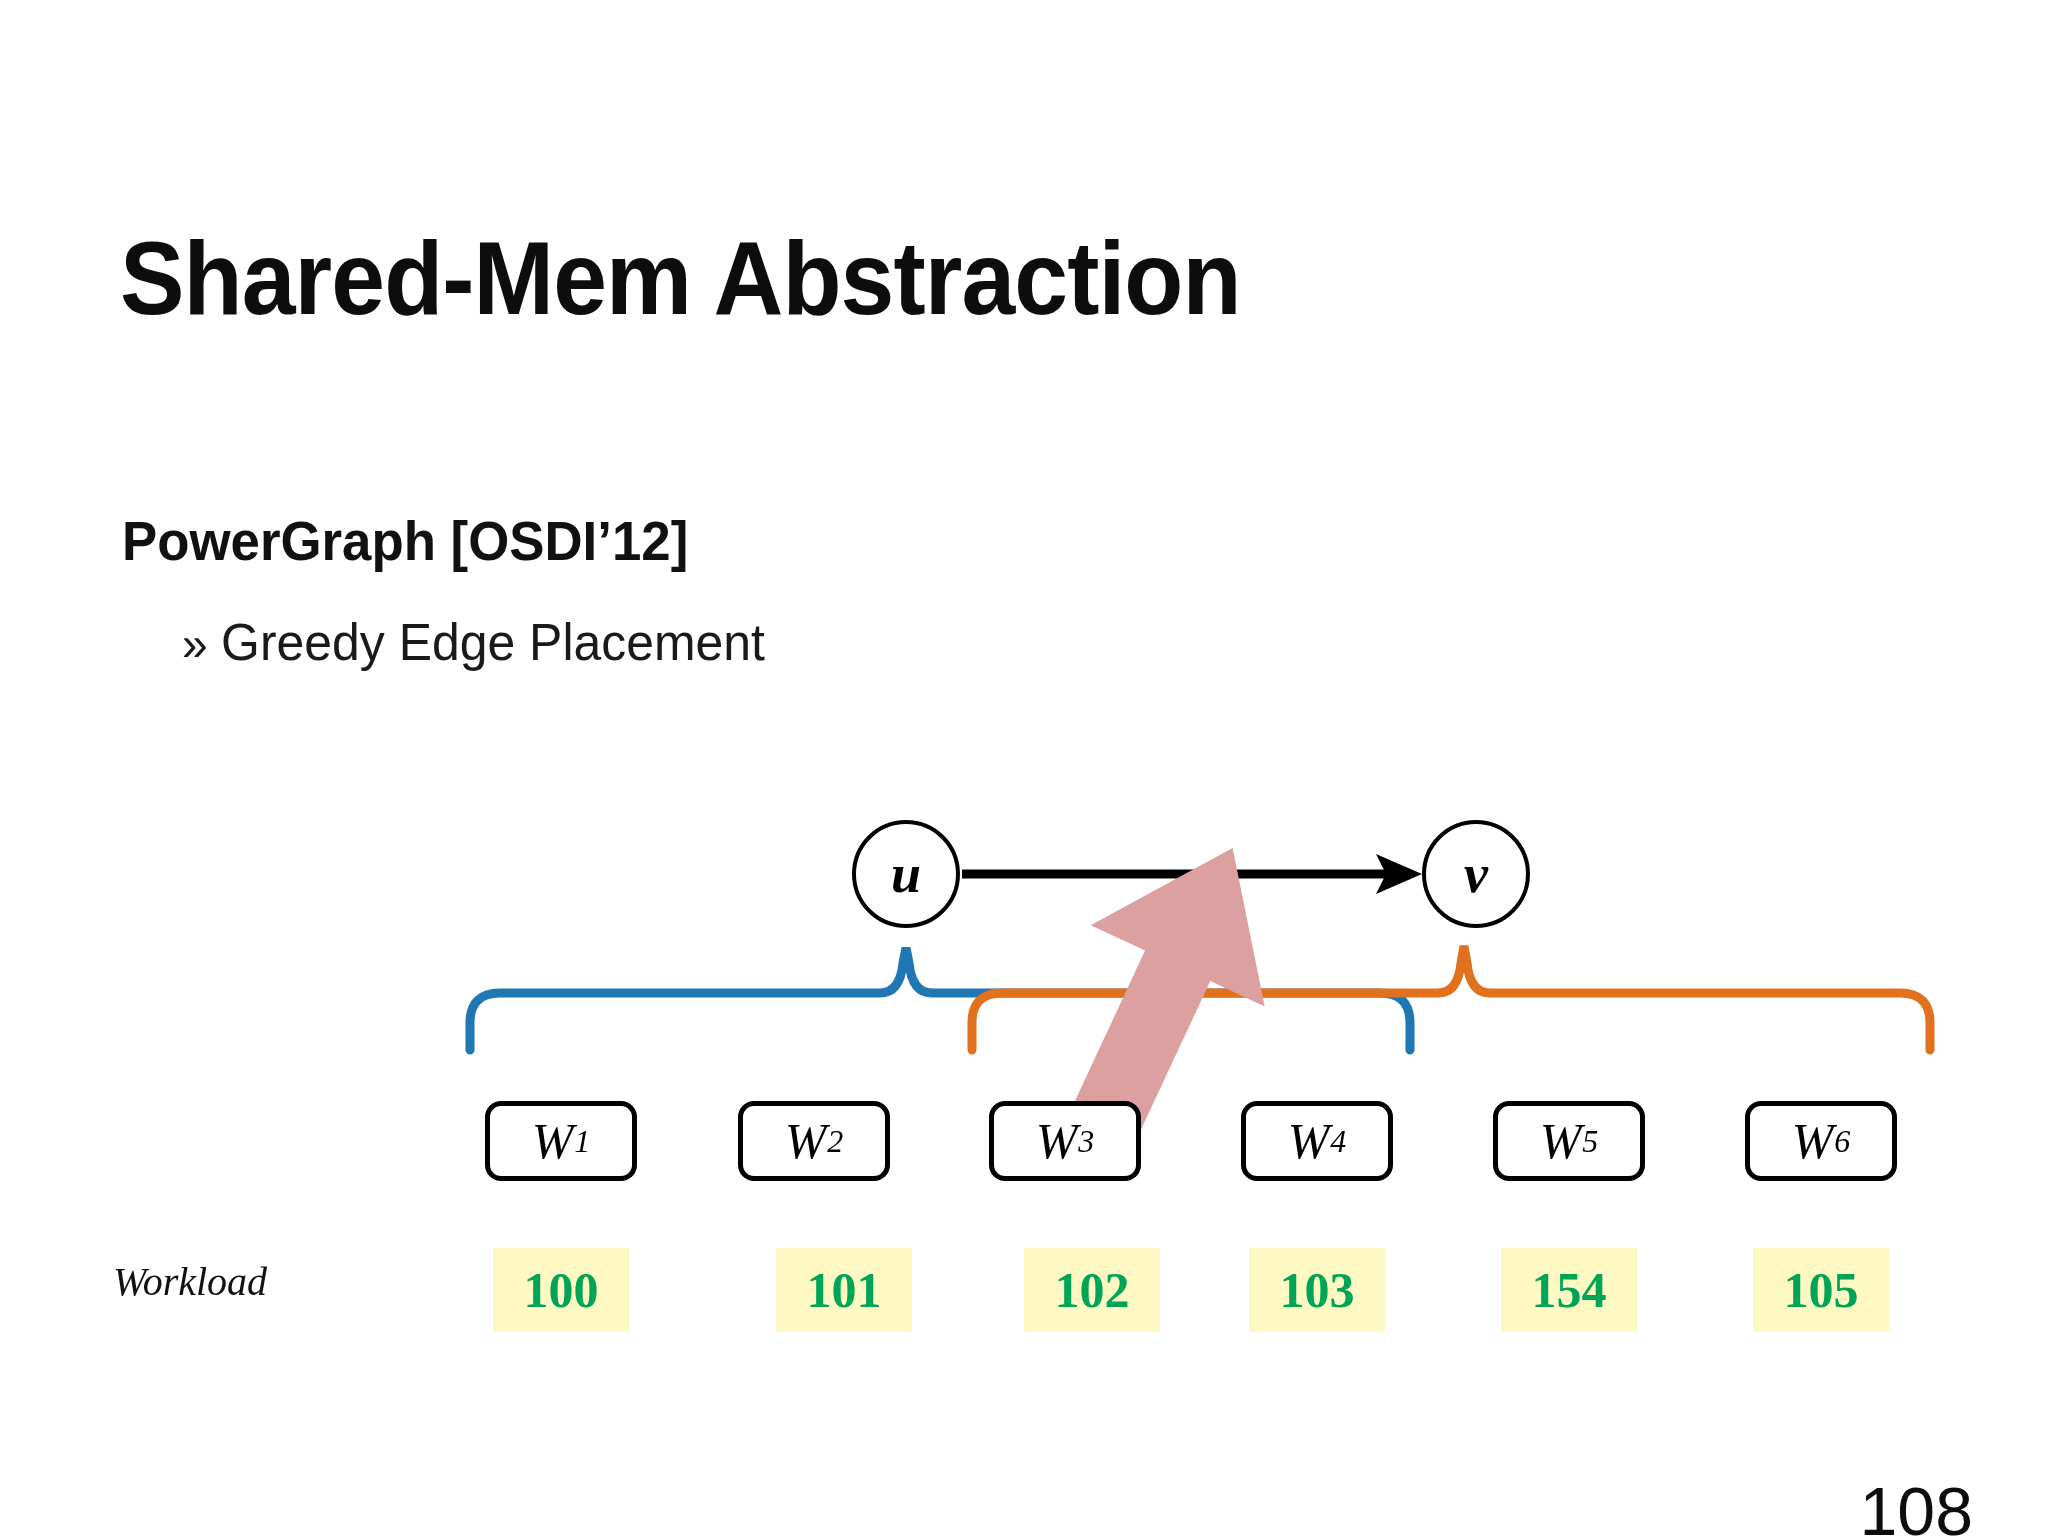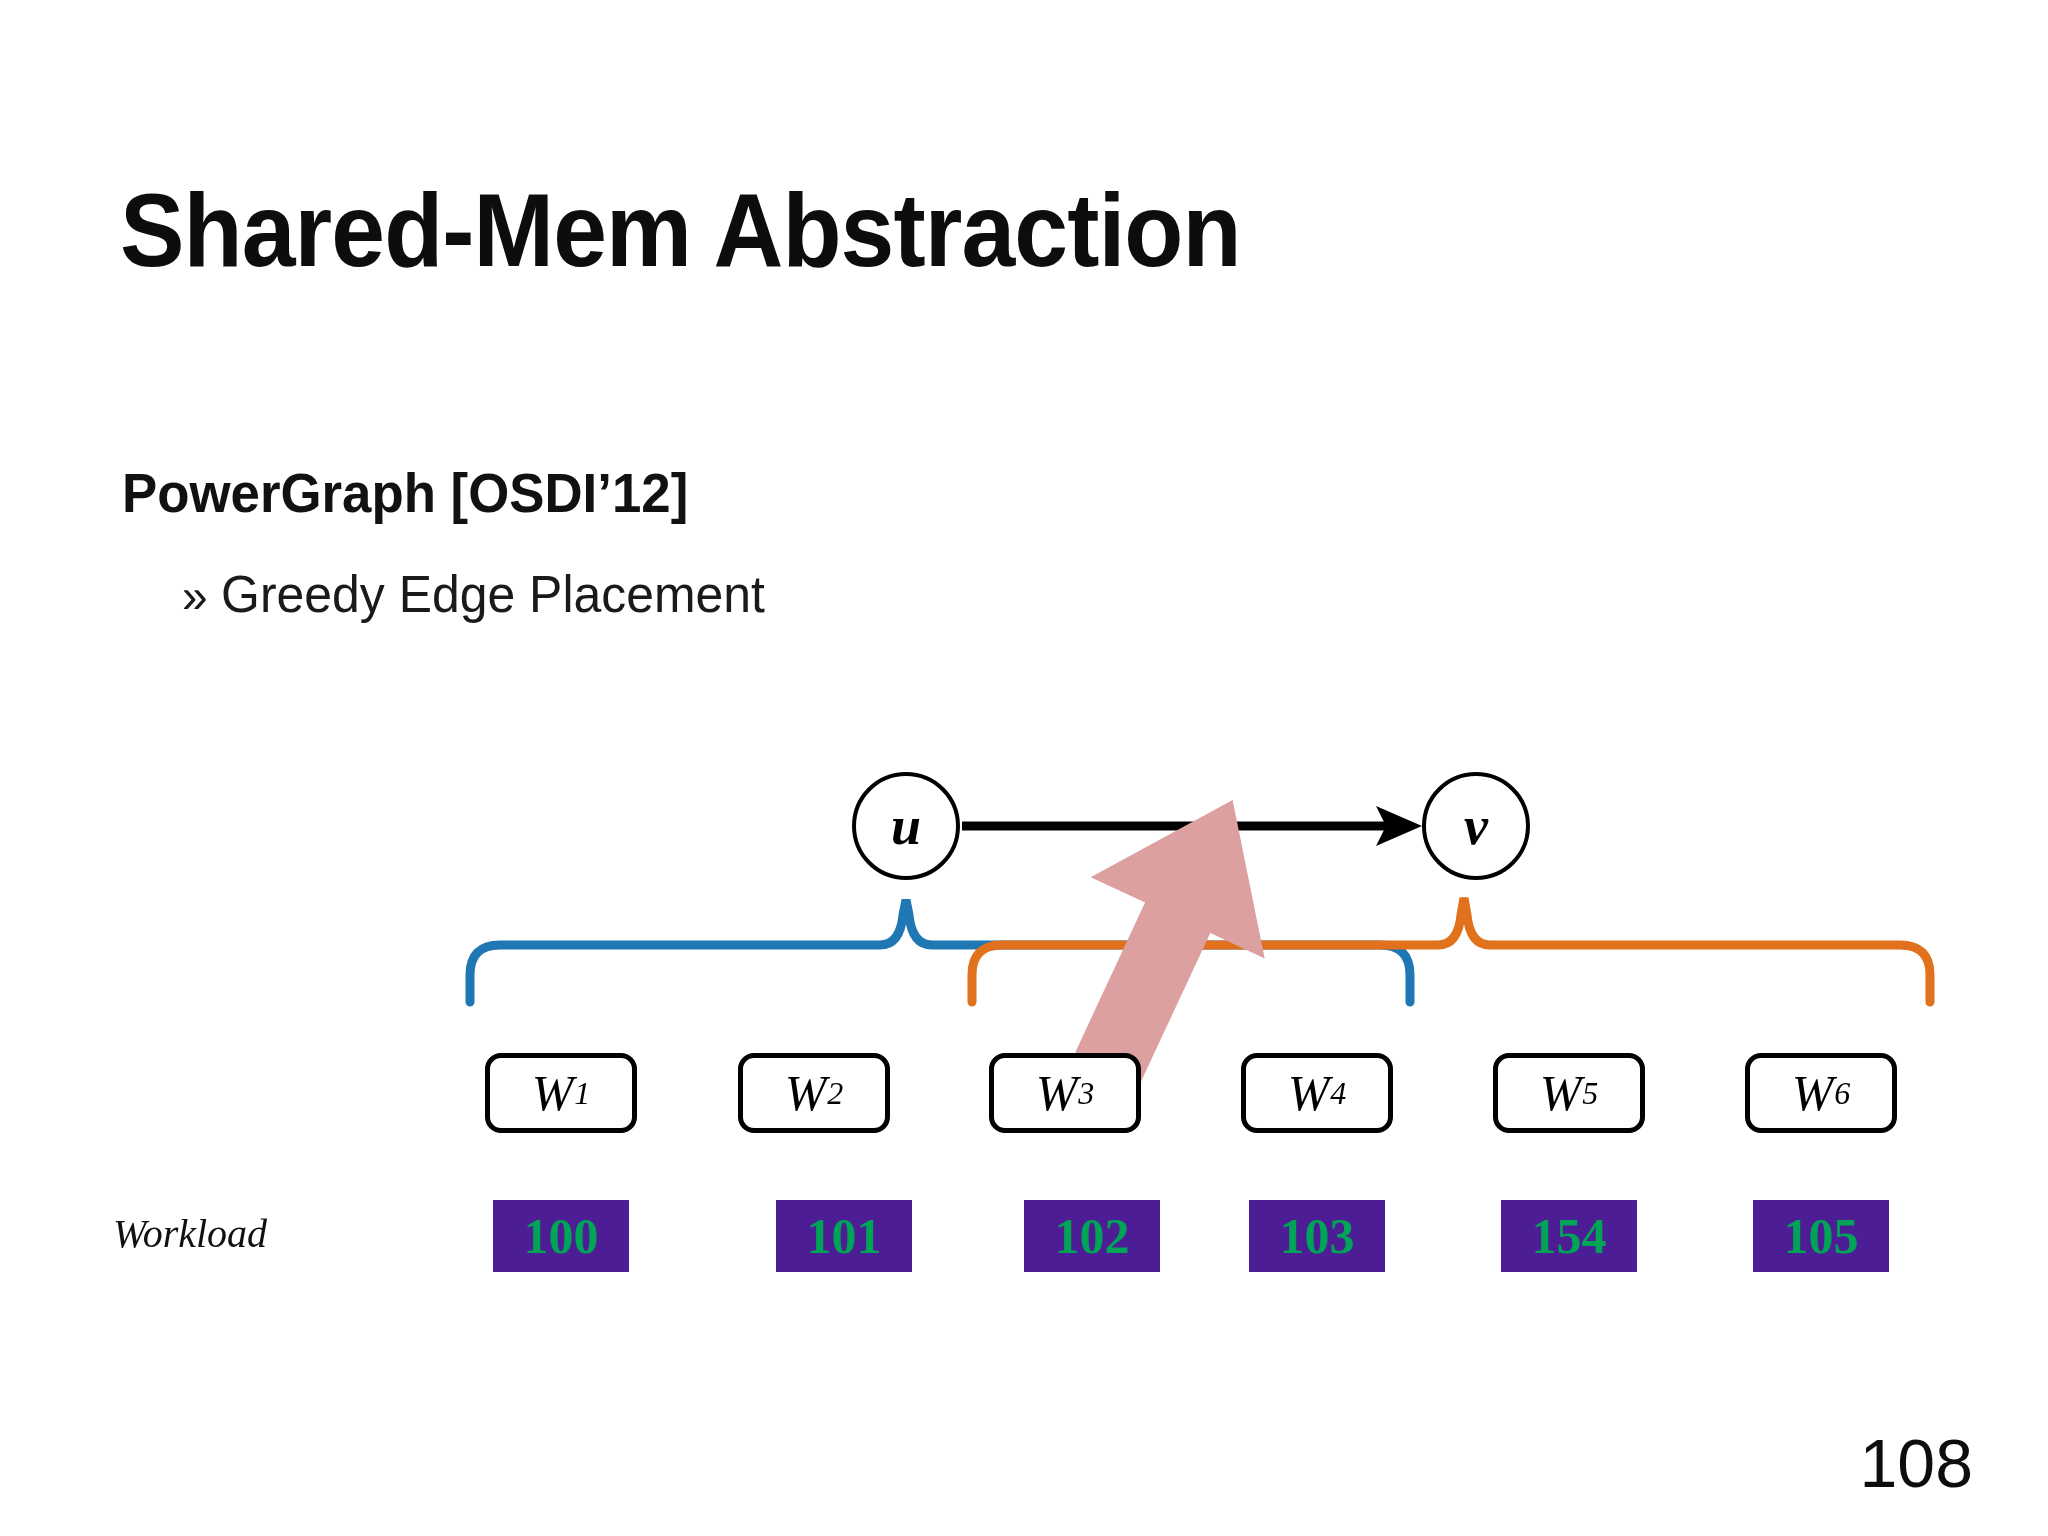--- a/index.html
+++ b/index.html
@@ -13,20 +13,21 @@
     position: relative;
     overflow: hidden;
     font-family: "Liberation Sans", sans-serif;
     -webkit-font-smoothing: antialiased;
   }
 
   .slide {
     position: absolute;
     inset: 0;
     background: #ffffff;
+    margin-top: 48px;
   }
 
   
   .title {
     position: absolute;
     left: 120px;
     top: 178px;
     font-family: "Liberation Sans", sans-serif;
     font-weight: bold;
     font-size: 104px;
@@ -136,22 +137,22 @@
     font-family: "Liberation Serif", serif;
     font-style: italic;
     font-size: 40px;
     color: #111111;
     white-space: nowrap;
   }
   .wl-cell {
     position: absolute;
     top: 1200px;
     width: 136px;
-    height: 72px;
-    background: #4c1d95;
+    height: 84px;
+    background: #fef9c3;
     display: flex;
     align-items: center;
     justify-content: center;
     font-family: "Liberation Serif", serif;
     font-weight: bold;
     font-size: 50px;
     color: #00a457;
   }
 
   

